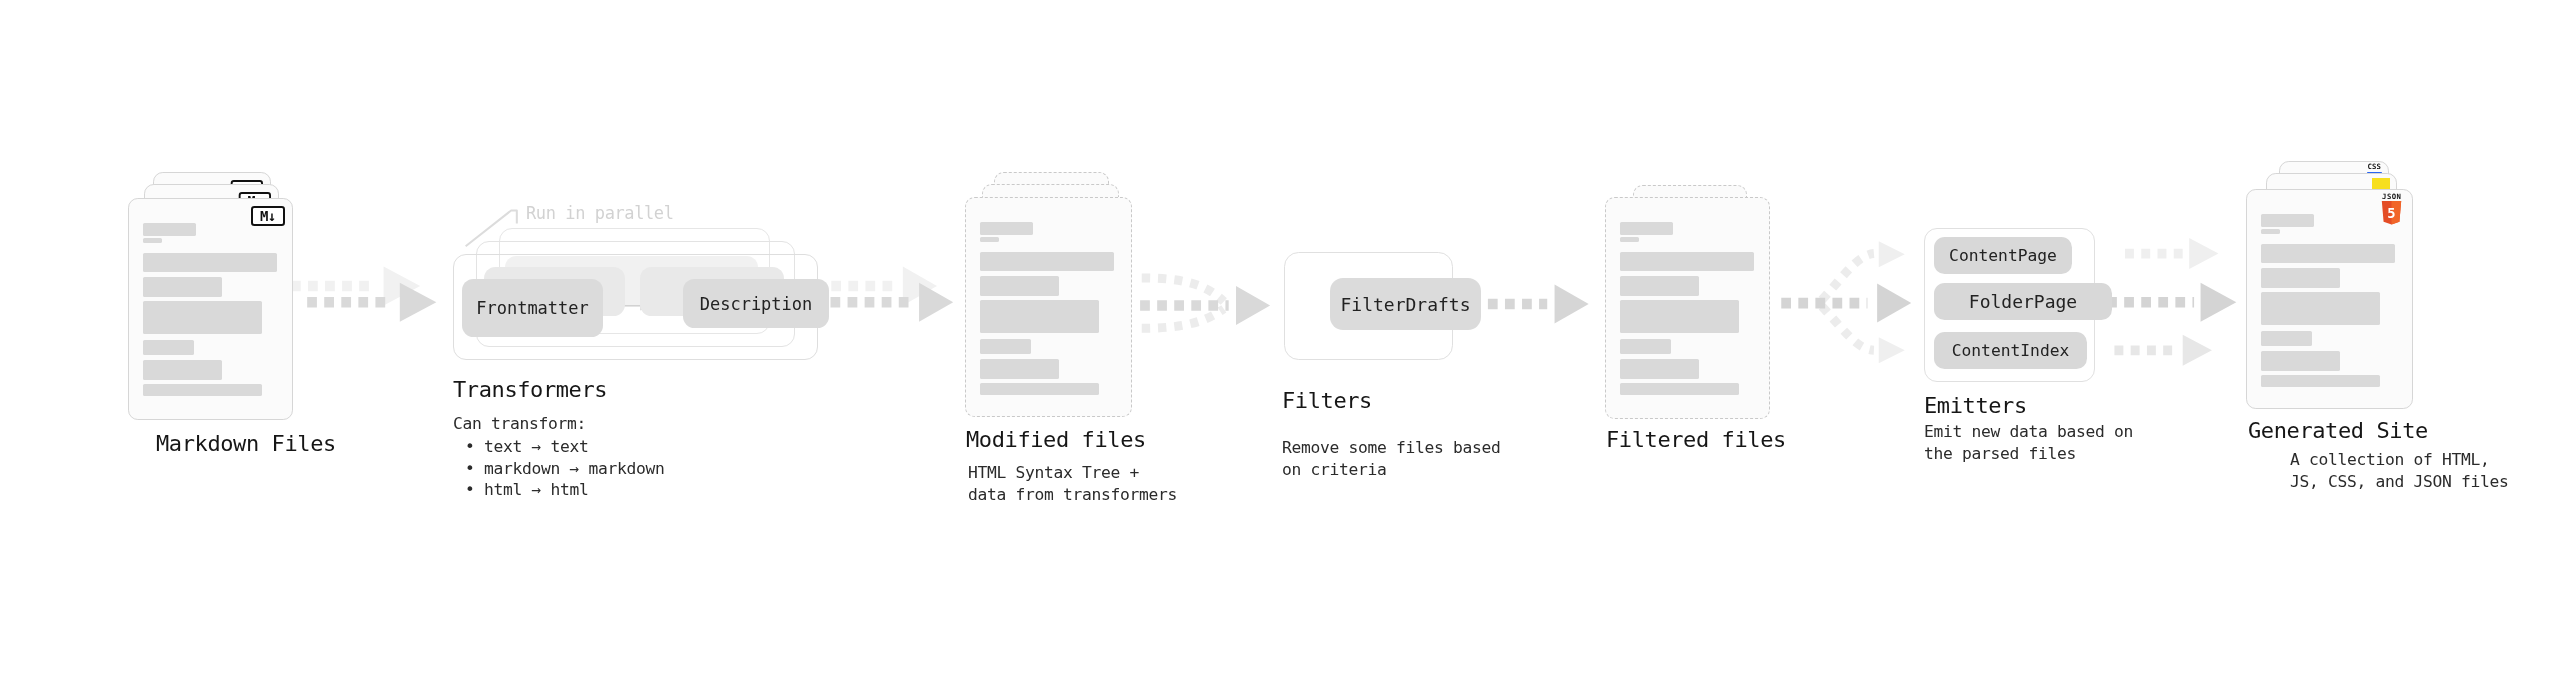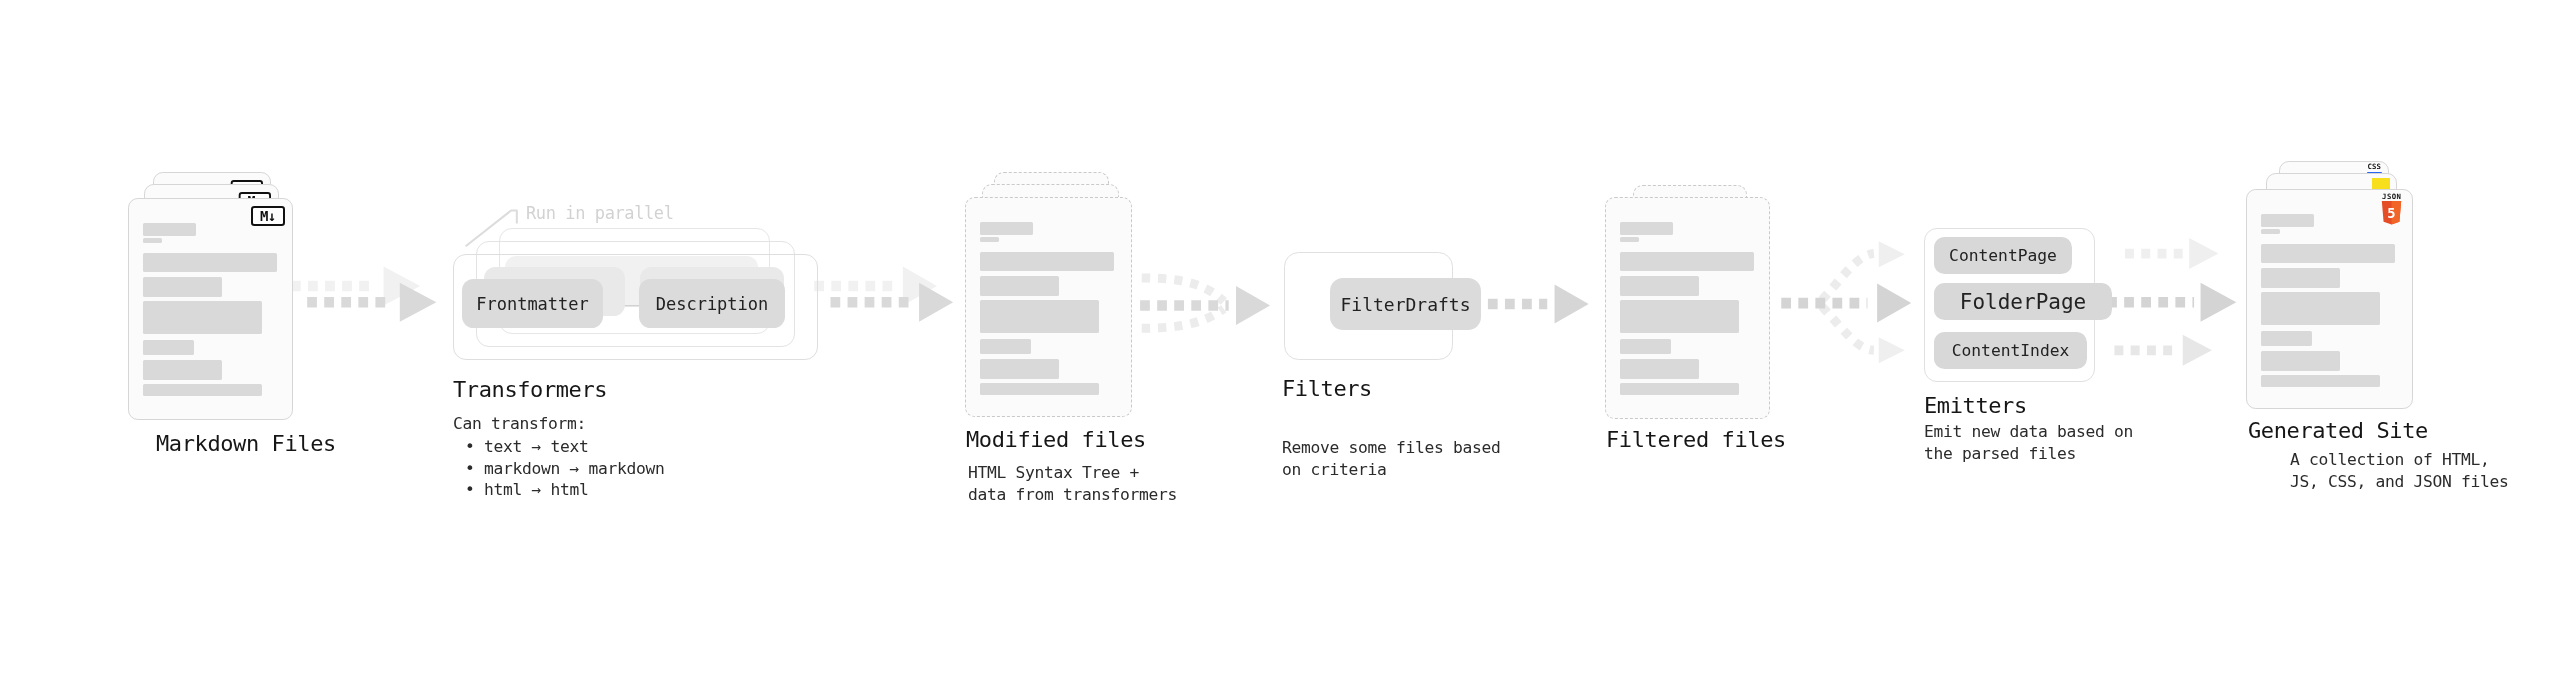--- a/index.html
+++ b/index.html
@@ -129,22 +129,22 @@
 
     <div class="frame" style="left:499px;top:228px;width:271px;height:106px;border-color:#e6e6e6;"></div>
     <div class="pill ghost2" style="left:505px;top:256px;width:141px;height:49px;"></div>
     <div class="pill ghost2" style="left:618px;top:256px;width:140px;height:49px;"></div>
 
     <div class="frame" style="left:476px;top:241px;width:319px;height:106px;border-color:#e3e3e3;"></div>
     <div class="pill ghost1" style="left:484px;top:267px;width:141px;height:49px;"></div>
     <div class="pill ghost1" style="left:640px;top:267px;width:144px;height:49px;"></div>
 
     <div class="frame" style="left:453px;top:254px;width:365px;height:106px;border-color:#dedede;"></div>
-    <div class="pill" style="left:462px;top:279px;width:141px;height:49px;">Frontmatter</div>
-    <div class="pill" style="left:639px;top:279px;width:146px;height:49px;">Description</div>
+    <div class="pill" style="left:462px;top:279px;width:141px;height:58px;">Frontmatter</div>
+    <div class="pill" style="left:683px;top:279px;width:146px;height:49px;">Description</div>
 
     <div class="stage-label" style="left:453px;top:377px;">Transformers</div>
     <div class="caption" style="left:453px;top:413px;text-align:center;">Can transform:</div>
     <div class="caption" style="left:465px;top:436px;">• text → text</div>
     <div class="caption" style="left:465px;top:458px;">• markdown → markdown</div>
     <div class="caption" style="left:465px;top:479px;">• html → html</div>
   </div>
 
   <div>
     <div class="card dashed" style="left:994px;top:172px;width:115px;height:36px;"></div>
@@ -160,21 +160,21 @@
         <div class="sk" style="left: 14px; top: 185px; width: 119px; height: 12.2px;"></div>
       </div>
     <div class="stage-label" style="left:966px;top:427px;">Modified files</div>
     <div class="caption" style="left:968px;top:462px;">HTML Syntax Tree +
 data from transformers</div>
   </div>
 
   <div>
     <div class="frame" style="left:1284px;top:252px;width:169px;height:108px;border-radius:14.6px;"></div>
     <div class="pill" style="left:1294px;top:278px;width:151px;height:52px;border-radius:13px;font-size:18px;margin-left:36px;">FilterDrafts</div>
-    <div class="stage-label" style="left:1282px;top:376px;">Filters</div>
+    <div class="stage-label" style="left:1282px;top:388px;">Filters</div>
     <div class="caption" style="left:1282px;top:389px;margin-top:48px;">Remove some files based
 on criteria</div>
   </div>
 
   <div>
     <div class="card dashed" style="left:1633px;top:185px;width:114px;height:36px;"></div>
     <div class="card dashed doc-skel" style="left:1605px;top:197px;width:165px;height:222px;">
         <div class="sk" style="left: 14px; top: 23.6px; width: 53px; height: 13px;"></div>
         <div class="sk" style="left: 14px; top: 39px; width: 18.7px; height: 4.9px;"></div>
         <div class="sk" style="left: 14px; top: 54px; width: 134px; height: 18.7px;"></div>
@@ -183,21 +183,21 @@
         <div class="sk" style="left: 14px; top: 141px; width: 51px; height: 15.4px;"></div>
         <div class="sk" style="left: 14px; top: 161px; width: 79px; height: 19.5px;"></div>
         <div class="sk" style="left: 14px; top: 185px; width: 119px; height: 12.2px;"></div>
       </div>
     <div class="stage-label" style="left:1606px;top:427px;">Filtered files</div>
   </div>
 
   <div>
     <div class="frame" style="left:1924px;top:228px;width:171px;height:154px;"></div>
     <div class="pill" style="left:1934px;top:237px;width:138px;height:37px;border-radius:10.6px;font-size:16.3px;background:#d8d8d8;">ContentPage</div>
-    <div class="pill" style="left:1934px;top:283px;width:178px;height:37px;border-radius:10.6px;font-size:21px;background:#d8d8d8;">FolderPage</div>
+    <div class="pill" style="left:1934px;top:283px;width:178px;height:37px;border-radius:10.6px;font-size:18px;background:#d8d8d8;">FolderPage</div>
     <div class="pill" style="left:1934px;top:332px;width:153px;height:37px;border-radius:10.6px;font-size:16.3px;background:#d8d8d8;">ContentIndex</div>
     <div class="stage-label" style="left:1924px;top:393px;">Emitters</div>
     <div class="caption" style="left:1924px;top:421px;">Emit new data based on
 the parsed files</div>
   </div>
 
   <div>
     <div class="card" style="left:2279px;top:161px;width:110px;height:36px;">
       <div class="css-ico">
         <div class="t">CSS</div>

